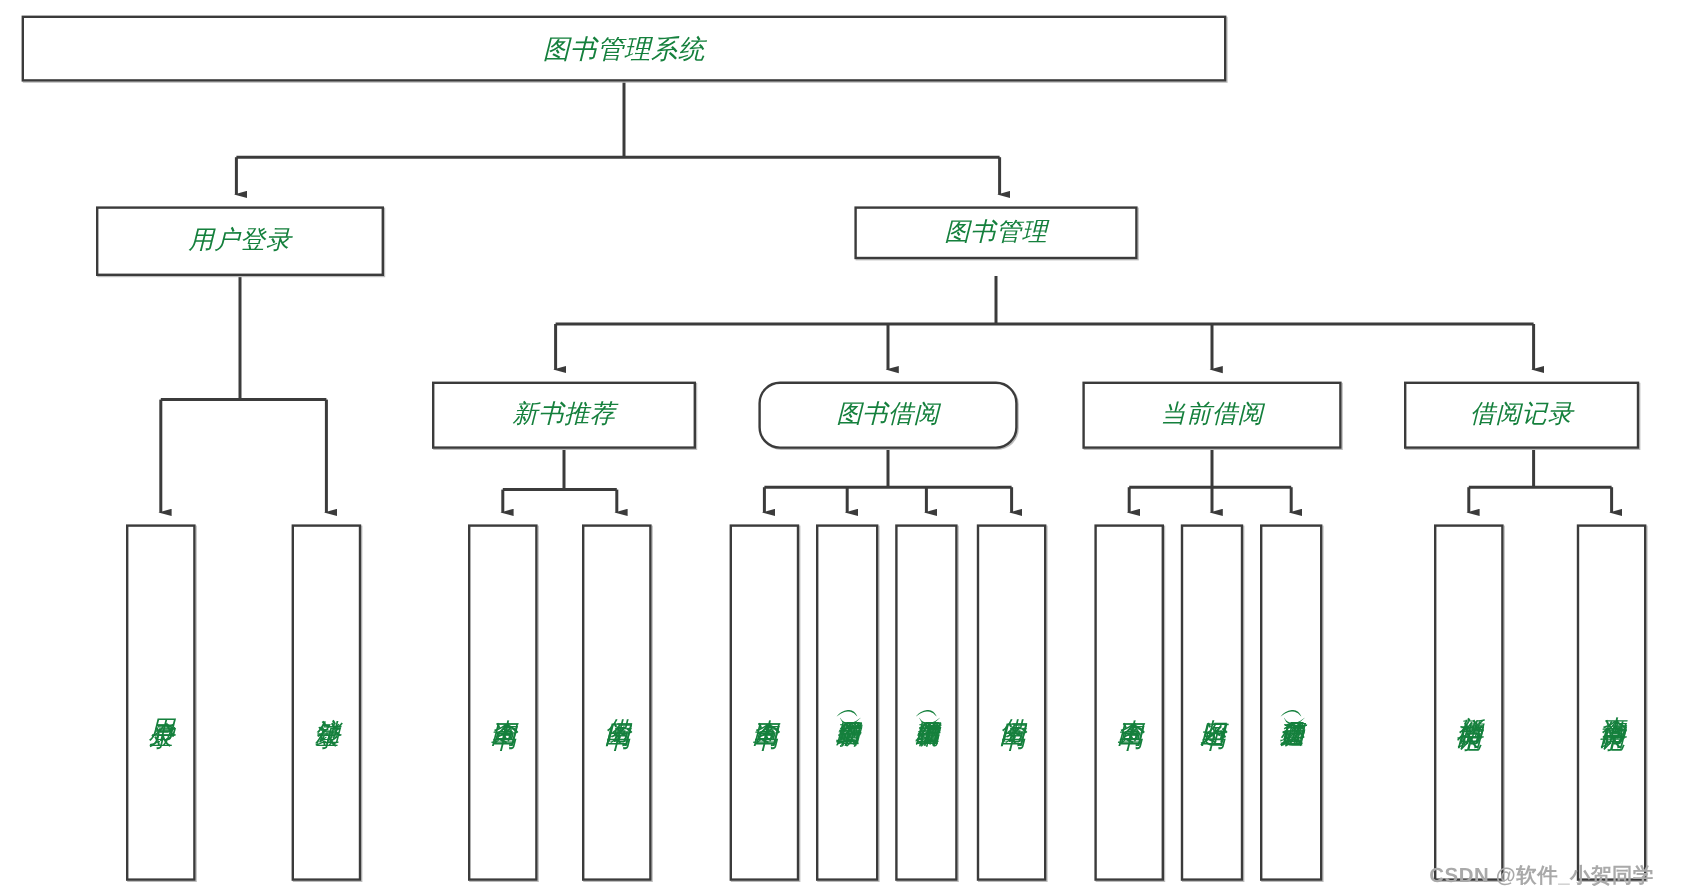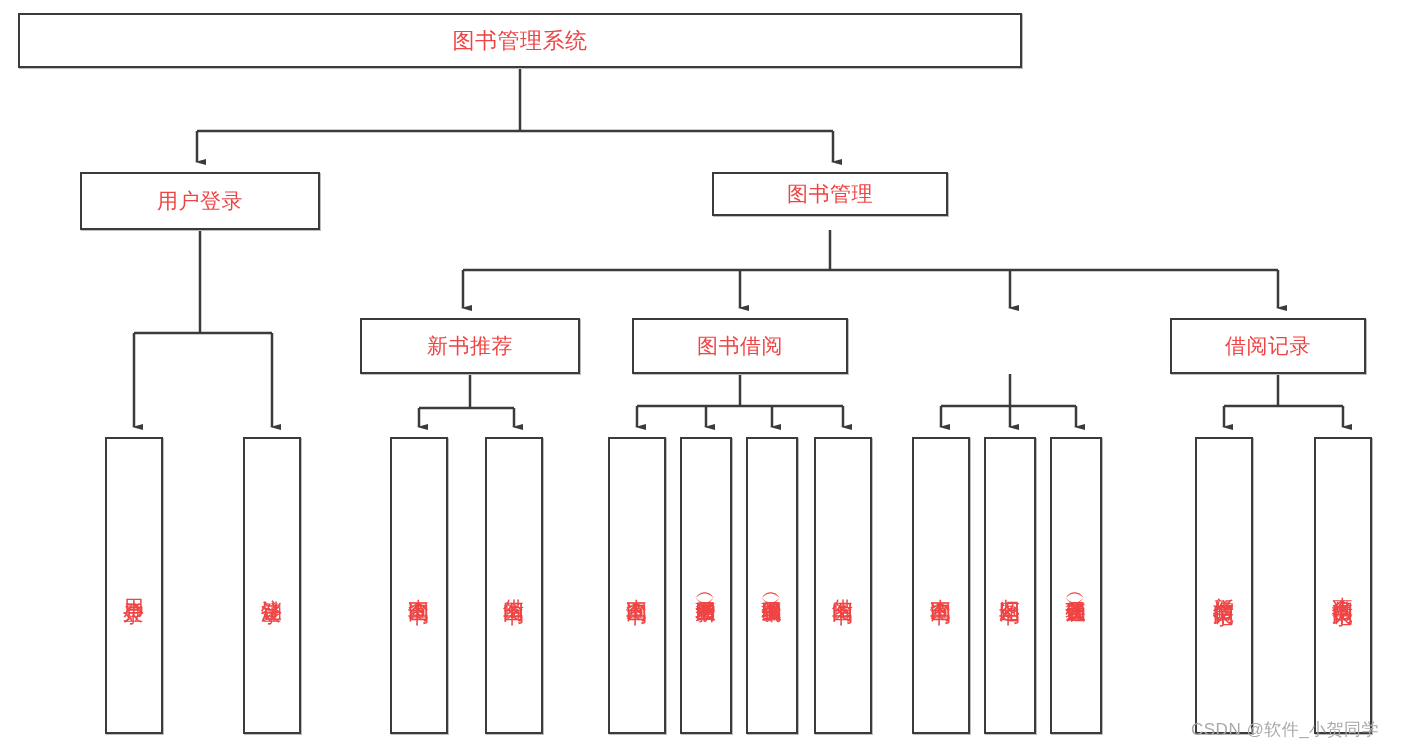--- a/index.html
+++ b/index.html
@@ -26,22 +26,23 @@
     pointer-events: none;
   }
   .node {
     position: absolute;
     box-sizing: border-box;
     background: #ffffff;
     border: 2px solid #3b3b3b;
     display: flex;
     align-items: center;
     justify-content: center;
-    color: #ef4444;
+    color: #15803d;
     box-shadow: 1px 1px 0 0 #bdbdbd;
+    font-style: italic;
   }
   .node .label {
     display: block;
     text-align: center;
     line-height: 1.18;
     letter-spacing: 0.5px;
   }
   .node.horiz .label {
     font-size: 21px;
   }
@@ -135,22 +136,25 @@
   <div class="node horiz" style="left:80px; top:172px; width:240px; height:58px;">
     <span class="label">用户登录</span>
   </div>
   <div class="node horiz" style="left:712px; top:172px; width:236px; height:44px;">
     <span class="label">图书管理</span>
   </div>
 
   <div class="node horiz" style="left:360px; top:318px; width:220px; height:56px;">
     <span class="label">新书推荐</span>
   </div>
-  <div class="node horiz" style="left:632px; top:318px; width:216px; height:56px;">
+  <div class="node horiz" style="left:632px; top:318px; width:216px; height:56px;border-radius:18px;">
     <span class="label">图书借阅</span>
+  </div>
+  <div class="node horiz" style="left:902px; top:318px; width:216px; height:56px;">
+    <span class="label">当前借阅</span>
   </div>
   <div class="node horiz" style="left:1170px; top:318px; width:196px; height:56px;">
     <span class="label">借阅记录</span>
   </div>
 
   <div class="node vert" style="left:105px; top:437px; width:58px; height:297px;">
     <span class="label">用户登录</span>
   </div>
   <div class="node vert" style="left:243px; top:437px; width:58px; height:297px;">
     <span class="label">注销登录</span>
@@ -186,15 +190,15 @@
     <span class="label">确认归还（管理员）</span>
   </div>
 
   <div class="node vert" style="left:1195px; top:437px; width:58px; height:297px;">
     <span class="label">新增借阅记录</span>
   </div>
   <div class="node vert" style="left:1314px; top:437px; width:58px; height:297px;">
     <span class="label">查询借阅记录</span>
   </div>
 
-  <div class="watermark" style="left:1191px; top:718px;">CSDN @软件_小贺同学</div>
+  <div class="watermark" style="left:1191px; top:718px;font-weight:bold;">CSDN @软件_小贺同学</div>
 
 </div>
 
 </body></html>

